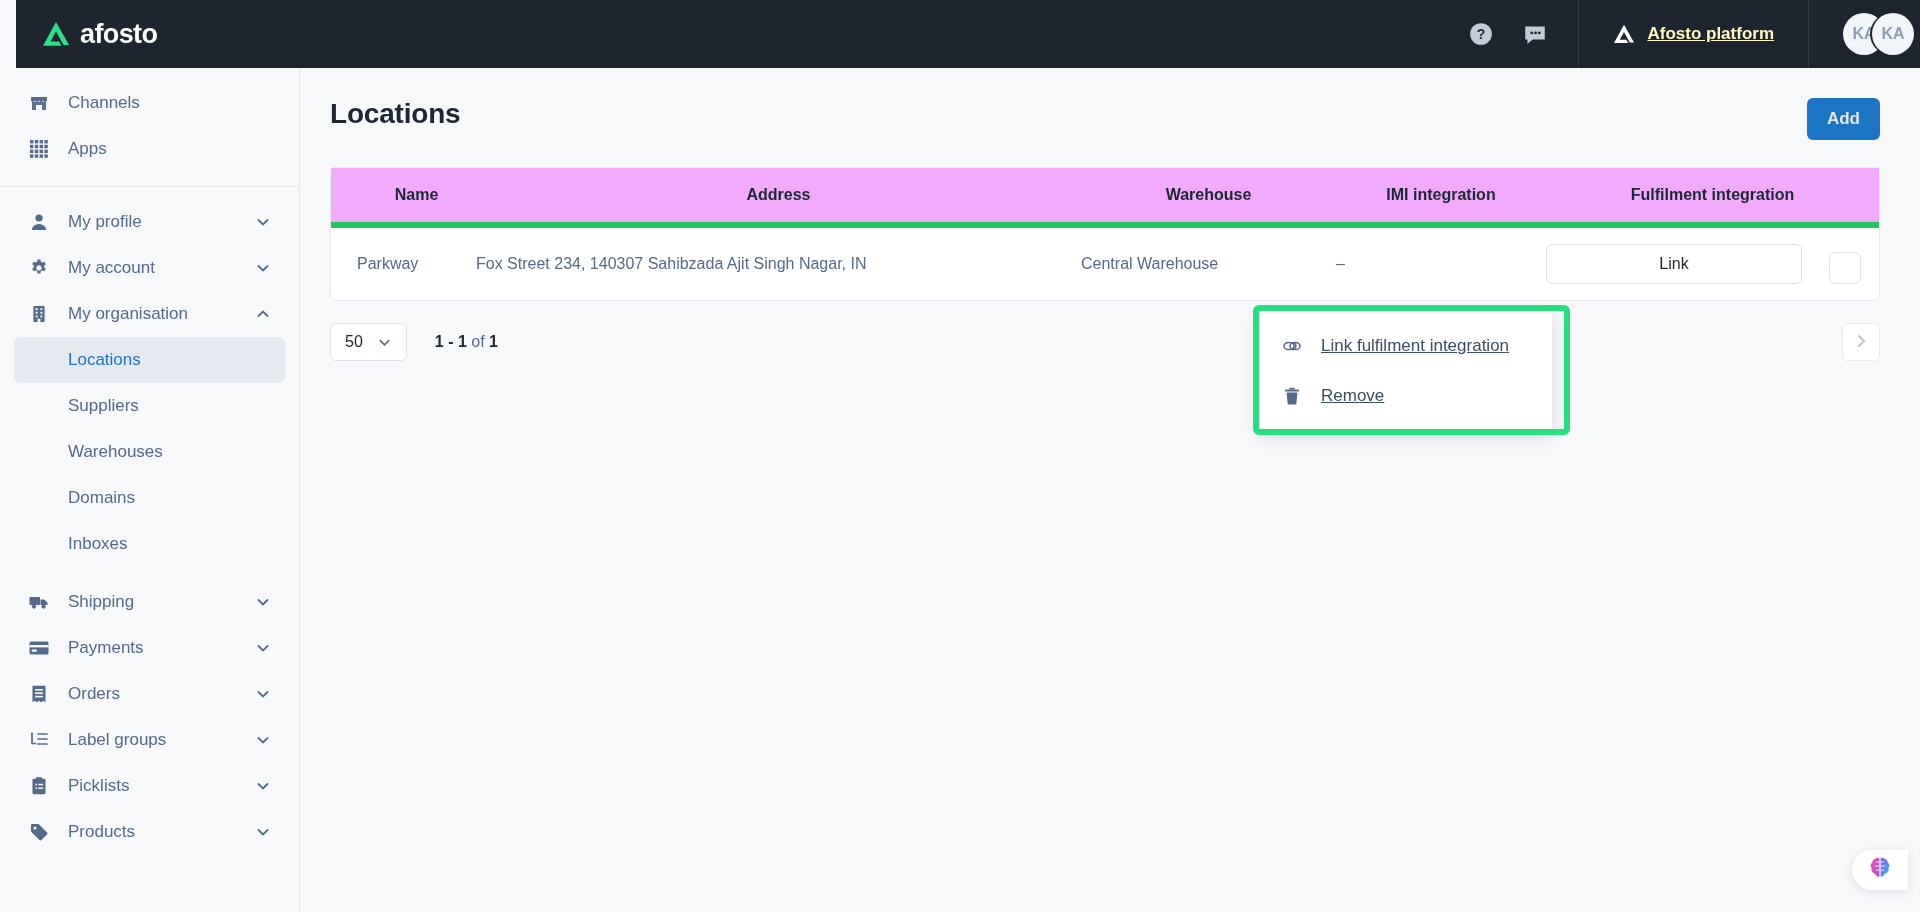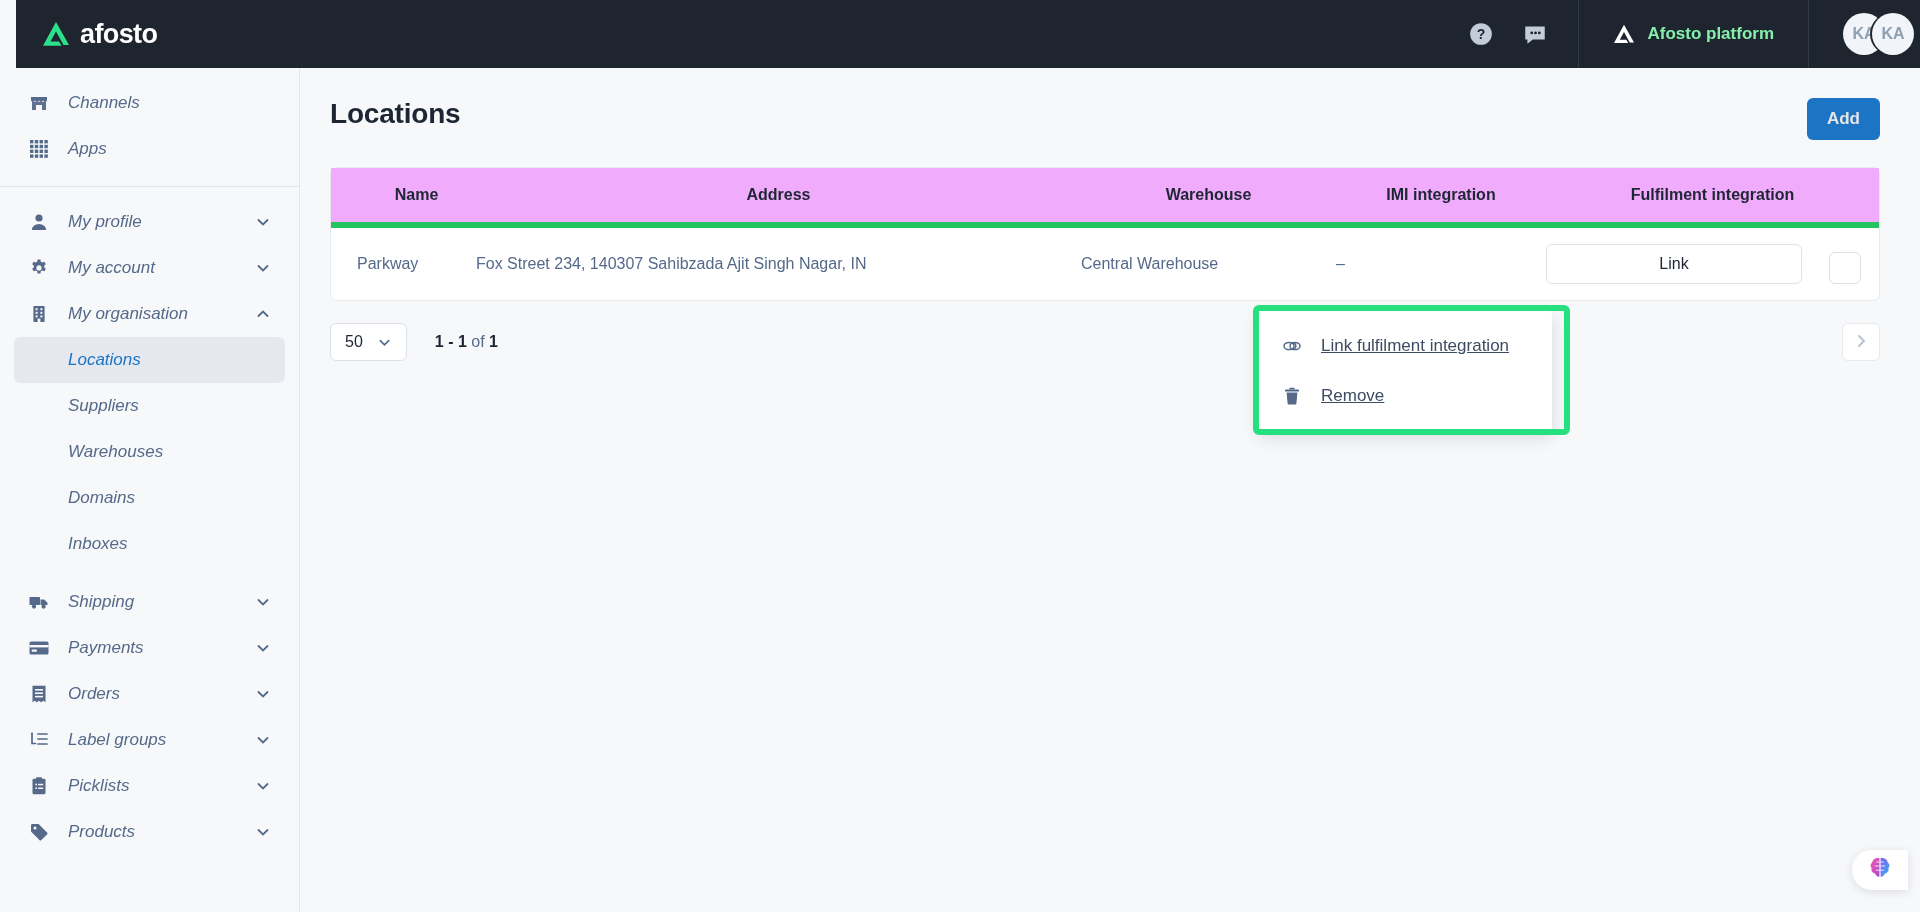--- a/index.html
+++ b/index.html
@@ -28,40 +28,40 @@
   }
   .topbar-spacer { flex: 1; }
   .top-icons { display: flex; align-items: center; gap: 28px; padding-right: 30px; }
   .top-icon { width: 26px; height: 26px; display: block; cursor: pointer; }
   .top-divider { width: 1px; height: 68px; background: #313a45; }
   .platform-chip {
     display: flex; align-items: center; gap: 12px;
     padding: 0 34px; height: 68px;
   }
   .platform-chip .pf-logo { width: 22px; height: 20px; display: block; }
-  .platform-chip .pf-label { color: #86efac; font-size: 17px; font-weight: bold; }
+  .platform-chip .pf-label { color: #fef9c3; font-size: 17px; font-weight: bold; text-decoration: underline; }
   .avatars { display: flex; align-items: center; padding: 0 22px 0 34px; position: relative; }
   .avatar {
     width: 42px; height: 42px; border-radius: 50%;
     background: #f1f4f8;
     display: flex; align-items: center; justify-content: center;
     font-size: 16px; font-weight: bold; color: #8fa0b4;
   }
   .avatar.second { margin-left: -13px; box-shadow: -2px 0 0 0 #1e252e; }
 
   
   .sidebar {
     position: absolute; top: 68px; left: 0;
     width: 300px; height: 844px;
     background: #f7f8fa;
     border-right: 1px solid #e3e6eb;
     overflow: hidden;
     padding-top: 12px;
   }
-  .nav-group { padding: 0 14px; font-style: italic; }
+  .nav-group { padding: 0 14px; }
   .nav-sep { height: 1px; background: #e3e6eb; margin: 14px 0 12px 0; }
   .nav-item {
     display: flex; align-items: center;
     height: 46px; padding: 0 14px;
     border-radius: 6px; cursor: pointer;
     color: #55698a; font-size: 17px;
   }
   .nav-item .ni-icon { width: 22px; margin-right: 18px; display: flex; align-items: center; justify-content: center; }
   .nav-item .ni-icon svg { display: block; }
   .nav-item .ni-label { flex: 1; white-space: nowrap; }

